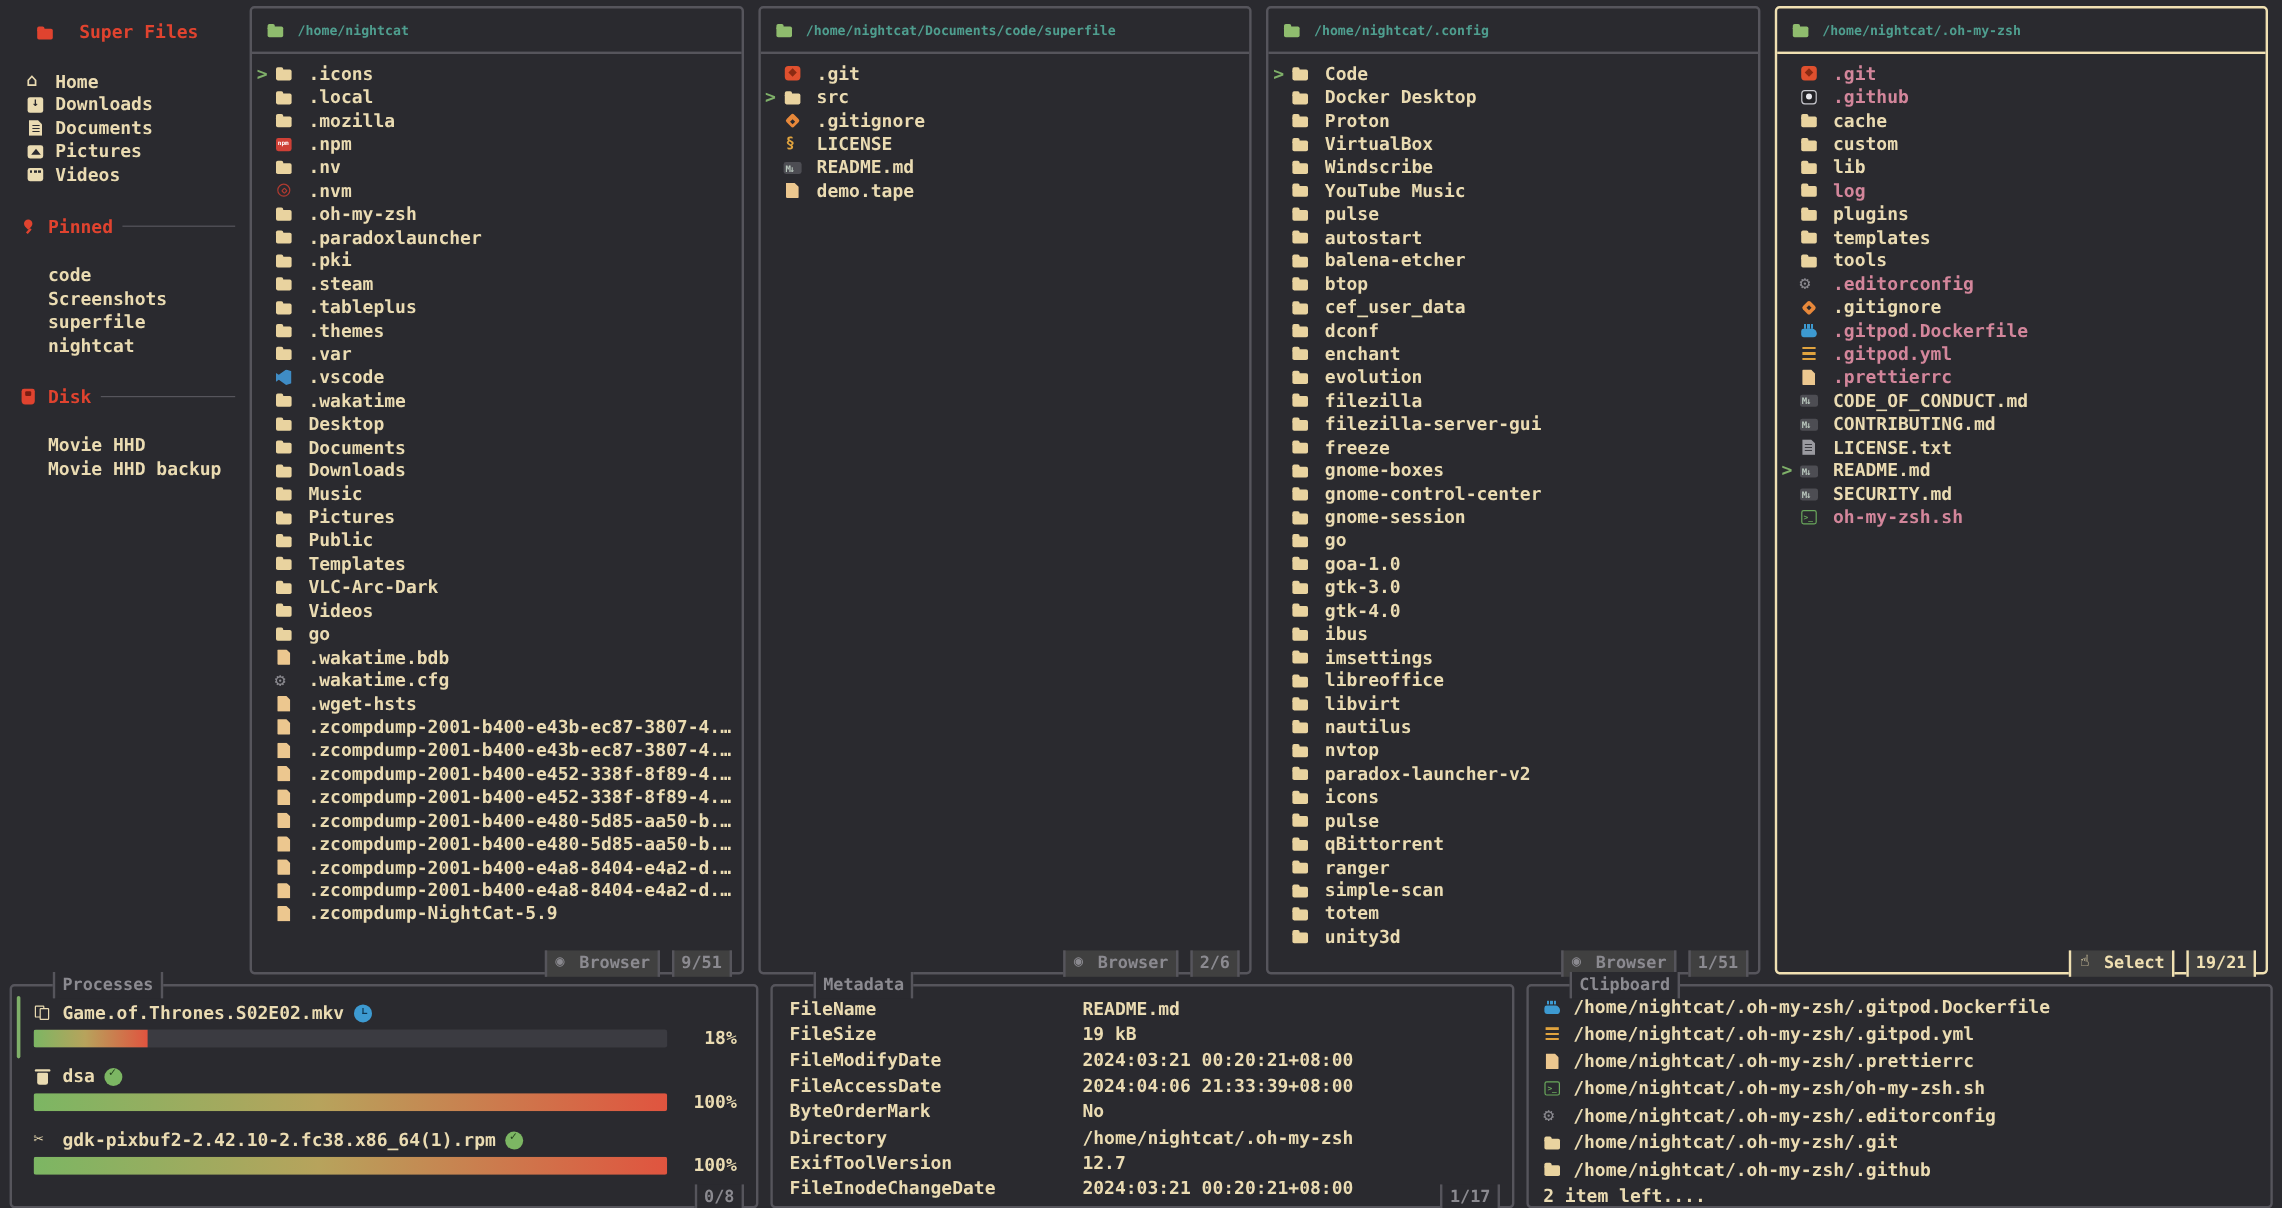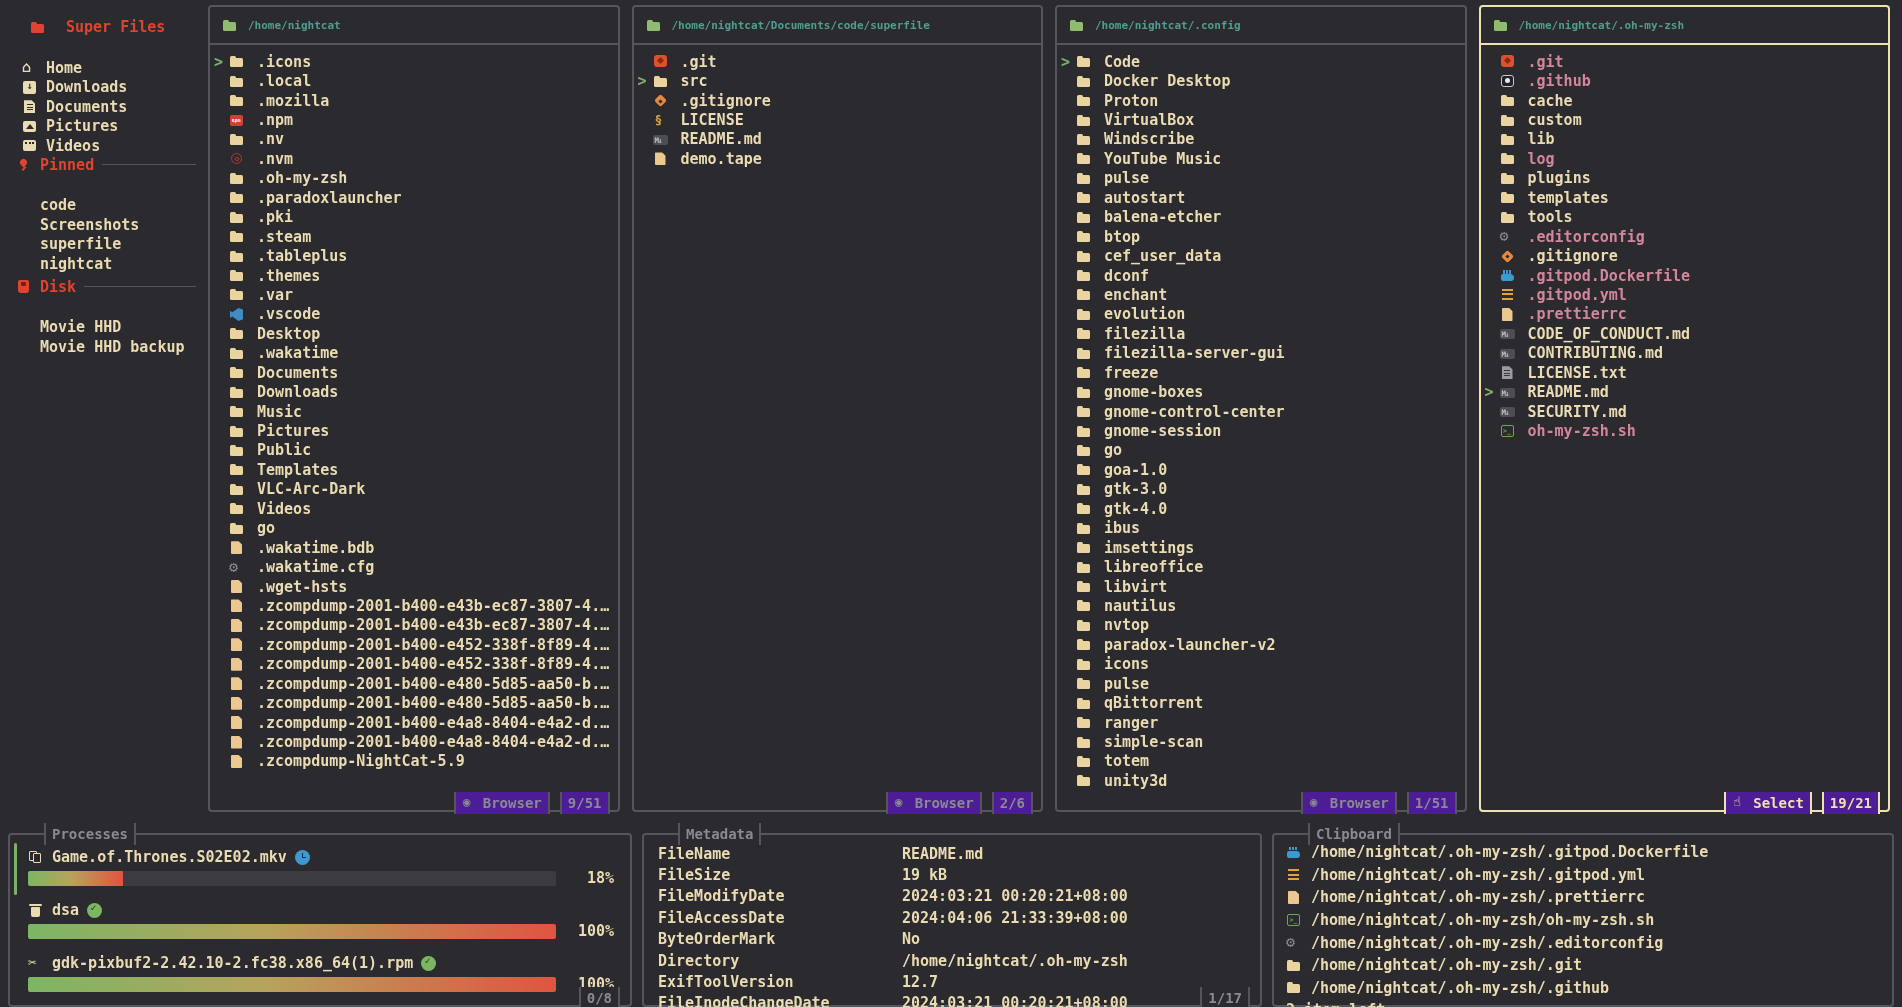--- a/index.html
+++ b/index.html
@@ -4,47 +4,47 @@
 <style>
   html,body{margin:0;padding:0;width:1902px;height:1007px;background:#2a2a2f;
     font-family:"DejaVu Sans Mono", monospace;color:#eadbb2;overflow:hidden;font-weight:bold;}
   .top{display:flex;height:812px;}
   
   .sidebar{width:204px;box-sizing:border-box;padding:14px 8px 0 16px;font-size:15px;flex:none;}
   .sb-title{display:flex;align-items:center;gap:20px;color:#e0432f;margin:4px 0 22px 14px;}
   .nav-item,.pin-item,.disk-item{display:flex;align-items:center;gap:8px;height:19.5px;cursor:default;}
   .nav-item{padding-left:6px;}
   .pin-item,.disk-item{padding-left:24px;}
-  .sec-hdr{display:flex;align-items:center;gap:8px;color:#e0432f;margin:0 0 14px 0;}
+  .sec-hdr{display:flex;align-items:center;gap:8px;color:#e0432f;margin:24px 0 14px 0;}
   .sec-hdr .line{flex:1;border-top:1px solid #56555c;}
   .pin-group{margin-bottom:4px;}
   .gap8{height:8px}
   
   .panels{flex:1;display:flex;gap:12px;padding:5px 12px 0 4px;}
   .panel{flex:1;border:2px solid #56555c;border-radius:4px;position:relative;display:flex;
     flex-direction:column;box-sizing:border-box;min-width:0;}
   .panel.active{border-color:#f0e0b2;}
   .panel-header{height:36px;flex:none;border-bottom:2px solid #56555c;display:flex;align-items:center;
     gap:10px;padding:0 12px;color:#4f9e8f;font-size:11px;white-space:nowrap;overflow:hidden;}
   .panel.active .panel-header{border-color:#f0e0b2;}
   .file-list{flex:1;overflow:hidden;padding:7px 4px 0 4px;font-size:15px;}
   .file-row{display:flex;align-items:center;height:19.45px;white-space:nowrap;}
   .crs{width:14px;flex:none;color:#7fb069;}
   .file-row[data-cursor="true"] .crs::before{content:">";}
   .icon-col{width:28px;flex:none;display:flex;padding-left:1px;}
   .fname{overflow:hidden;text-overflow:ellipsis;}
   .fname[data-clr="pink"]{color:#d3869b;}
   .pfoot{position:absolute;bottom:-4px;right:8px;display:flex;gap:10px;font-size:14px;color:#8b8a90;}
-  .pf-badge{display:flex;align-items:center;gap:5px;background:#4c1d95;padding:0 6px;height:22px;
+  .pf-badge{display:flex;align-items:center;gap:5px;background:#404040;padding:0 6px;height:22px;
     border-left:2px solid #56555c;border-right:2px solid #56555c;}
   .panel.active .pfoot{color:#f0e0b2;}
   .panel.active .pf-badge{border-color:#f0e0b2;}
   
   .bottom{display:flex;gap:10px;padding:8px 8px 0 8px;height:187px;}
-  .bpanel{border:2px solid #56555c;border-radius:4px;position:relative;box-sizing:border-box;margin-top:13px;}
+  .bpanel{border:2px solid #56555c;border-radius:4px;position:relative;box-sizing:border-box;}
   .bp-title{position:absolute;top:-12px;left:34px;height:22px;line-height:22px;background:#2a2a2f;
     padding:0 6px;color:#8b8a90;font-size:14px;border-left:2px solid #56555c;border-right:2px solid #56555c;}
   .bp-foot{position:absolute;bottom:-4px;right:10px;height:22px;line-height:22px;background:#2a2a2f;
     padding:0 6px;color:#8b8a90;font-size:14px;border-left:2px solid #56555c;border-right:2px solid #56555c;}
   .procs{width:624px;flex:none;padding:10px 16px 0 18px;}
   .proc-scroll{position:absolute;left:4px;top:8px;width:3px;height:52px;background:#7fb069;border-radius:2px;}
   .proc-row{margin-bottom:11px;}
   .proc-title{display:flex;align-items:center;gap:8px;height:24px;font-size:15px;white-space:nowrap;}
   .proc-bar{display:flex;align-items:center;gap:12px;height:18px;}
   .track{flex:1;height:15px;background:#3b3b41;border-radius:2px;overflow:hidden;}
@@ -350,29 +350,29 @@
               <span class="ic" data-icon="vscode"></span>
             </span>
             <span class="fname">.vscode</span>
           </div>
 
           <div class="file-row">
             <span class="crs"></span>
             <span class="icon-col">
               <span class="ic" data-icon="folder"></span>
             </span>
+            <span class="fname">.wakatime</span>
+          </div>
+
+          <div class="file-row">
+            <span class="crs"></span>
+            <span class="icon-col">
+              <span class="ic" data-icon="folder"></span>
+            </span>
             <span class="fname">Desktop</span>
-          </div>
-
-          <div class="file-row">
-            <span class="crs"></span>
-            <span class="icon-col">
-              <span class="ic" data-icon="folder"></span>
-            </span>
-            <span class="fname">.wakatime</span>
           </div>
 
           <div class="file-row">
             <span class="crs"></span>
             <span class="icon-col">
               <span class="ic" data-icon="folder"></span>
             </span>
             <span class="fname">Documents</span>
           </div>
 

